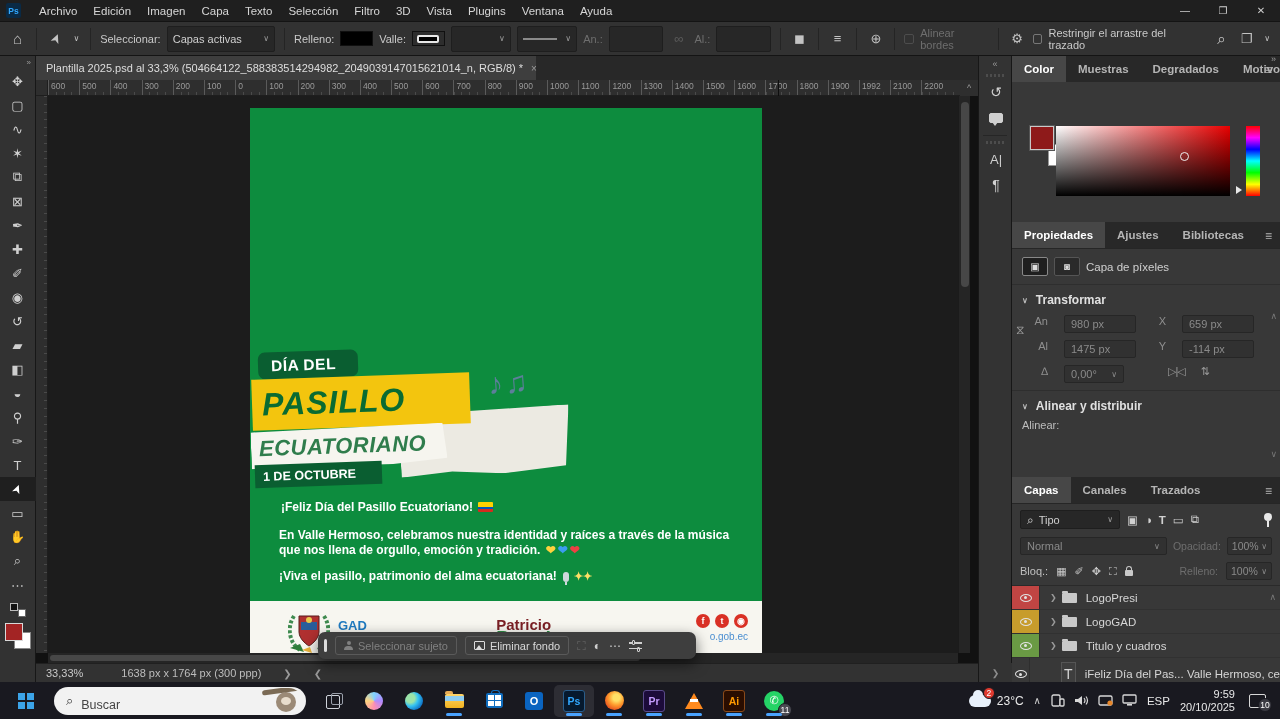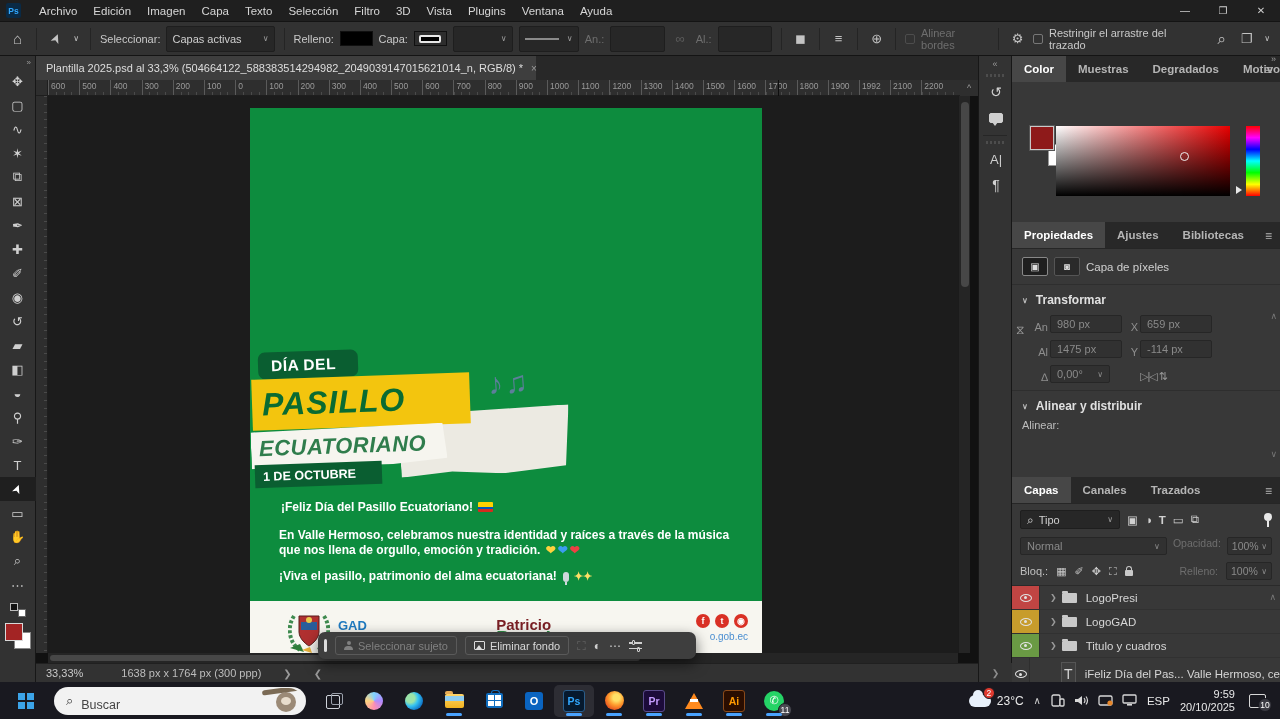--- a/index.html
+++ b/index.html
@@ -148,36 +148,36 @@
 
   
   #proppanel{position:relative;height:229px;background:var(--panel);border-top:1px solid #262626;}
   #layer-type-row{display:flex;align-items:center;gap:6px;padding:8px 10px;}
   .lt-ic{width:26px;height:19px;border:1px solid #555;border-radius:2px;display:flex;align-items:center;justify-content:center;font-size:10px;color:#ddd;background:#2a2a2a;}
   .lt-ic.on{background:#1f1f1f;border-color:#888;}
   #layer-type-label{font-size:11.5px;color:#d0d0d0;}
   .sect-head{display:flex;align-items:center;gap:8px;padding:8px 10px 4px;font-size:12px;font-weight:bold;color:#e0e0e0;border-top:1px solid #2e2e2e;}
   .sect-head .tri{font-size:8px;color:#bbb;}
   .tf-grid{padding:4px 10px 0 18px;position:relative;}
-  .tf-row{display:flex;align-items:flex-end;gap:2px;margin-bottom:7px;font-size:11px;color:var(--dim);}
+  .tf-row{display:flex;align-items:flex-start;gap:16px;margin-bottom:7px;font-size:11px;color:var(--dim);}
   .tf-field{width:72px;height:18px;background:#313131;border:1px solid #262626;border-radius:2px;color:#8a8a8a;font-size:11px;display:flex;align-items:center;padding:0 6px;}
   #tf-link{position:absolute;left:4px;top:12px;color:#9a9a9a;font-size:12px;}
   .fliph{color:#9a9a9a;font-size:11px;letter-spacing:-1px;}
   #align-label{padding:2px 10px;font-size:11px;color:#bdbdbd;}
   .pscroll{position:absolute;right:3px;color:#777;font-size:9px;}
 
   
   #layerspanel{position:relative;height:231px;background:var(--panel);border-top:1px solid #262626;}
   #filter-row{display:flex;align-items:center;gap:7px;padding:6px 8px 4px;}
   #filter-select{width:100px;height:19px;background:var(--input);border:1px solid #1e1e1e;border-radius:2px;display:flex;align-items:center;gap:5px;padding:0 6px;font-size:11px;color:#cfcfcf;}
   .flt-ic{color:#d0d0d0;font-size:11.5px;}
   #filter-toggle{margin-left:auto;width:9px;height:14px;position:relative;}
   #filter-toggle::before{content:"";position:absolute;left:1px;top:0;width:8px;height:8px;border-radius:50%;background:#e8e8e8;}
   #filter-toggle::after{content:"";position:absolute;left:4px;top:8px;width:2px;height:6px;background:#e8e8e8;}
-  #blend-row{display:flex;gap:6px;padding:4px 8px;}
+  #blend-row{display:flex;align-items:center;gap:6px;padding:4px 8px;}
   #blend-select{width:150px;height:18px;background:#313131;border:1px solid #262626;border-radius:2px;font-size:11px;color:#8a8a8a;display:flex;align-items:center;padding:0 6px;}
   .mini-label{font-size:10.5px;color:var(--dimmer);}
   .mini-field{width:46px;height:18px;background:#313131;border:1px solid #262626;border-radius:2px;font-size:10.5px;color:#8a8a8a;display:flex;align-items:center;padding:0 4px;}
   #lock-row{display:flex;align-items:center;gap:8px;padding:3px 8px 5px;border-bottom:1px solid #2a2a2a;}
   .lock-ic{color:#c9c9c9;font-size:11px;}
   .lock-pad{width:8px;height:6px;background:#c9c9c9;border-radius:1px;position:relative;margin-top:3px;}
   .lock-pad::before{content:"";position:absolute;left:1px;top:-4px;width:4px;height:4px;border:1.5px solid #c9c9c9;border-bottom:none;border-radius:3px 3px 0 0;}
   #layer-list{height:118px;overflow:hidden;position:relative;}
   .layer-row{display:flex;align-items:center;height:24px;border-bottom:1px solid #313131;position:relative;}
   .layer-row.text{height:33px;}
@@ -294,21 +294,21 @@
   <span class="opt-icon" style="font-size:8px;width:10px" data-name="tool-preset-chevron-icon">∨</span>
   <span class="vsep" data-name="divider"></span>
   <span class="opt-label" data-name="seleccionar-label">Seleccionar:</span>
   <span class="field" style="width:112px" data-name="select-mode-dropdown">
       <span data-name="select-mode-value">Capas activas</span>
       <span class="car">∨</span>
     </span>
   <span class="vsep" data-name="divider"></span>
   <span class="opt-label" data-name="relleno-label">Relleno:</span>
   <span class="swatch" data-name="fill-swatch"></span>
-  <span class="opt-label" data-name="trazo-label">Capa:</span>
+  <span class="opt-label" data-name="trazo-label">Valle:</span>
   <span class="swatch stroke" data-name="stroke-swatch">
       <i></i>
     </span>
   <span class="field" style="width:62px" data-name="stroke-width-dropdown">
       <span class="car">∨</span>
     </span>
   <span class="field" style="width:62px" data-name="stroke-type-dropdown">
       <i style="width:34px;height:2px;background:#8a8a8a"></i>
       <span class="car">∨</span>
     </span>

